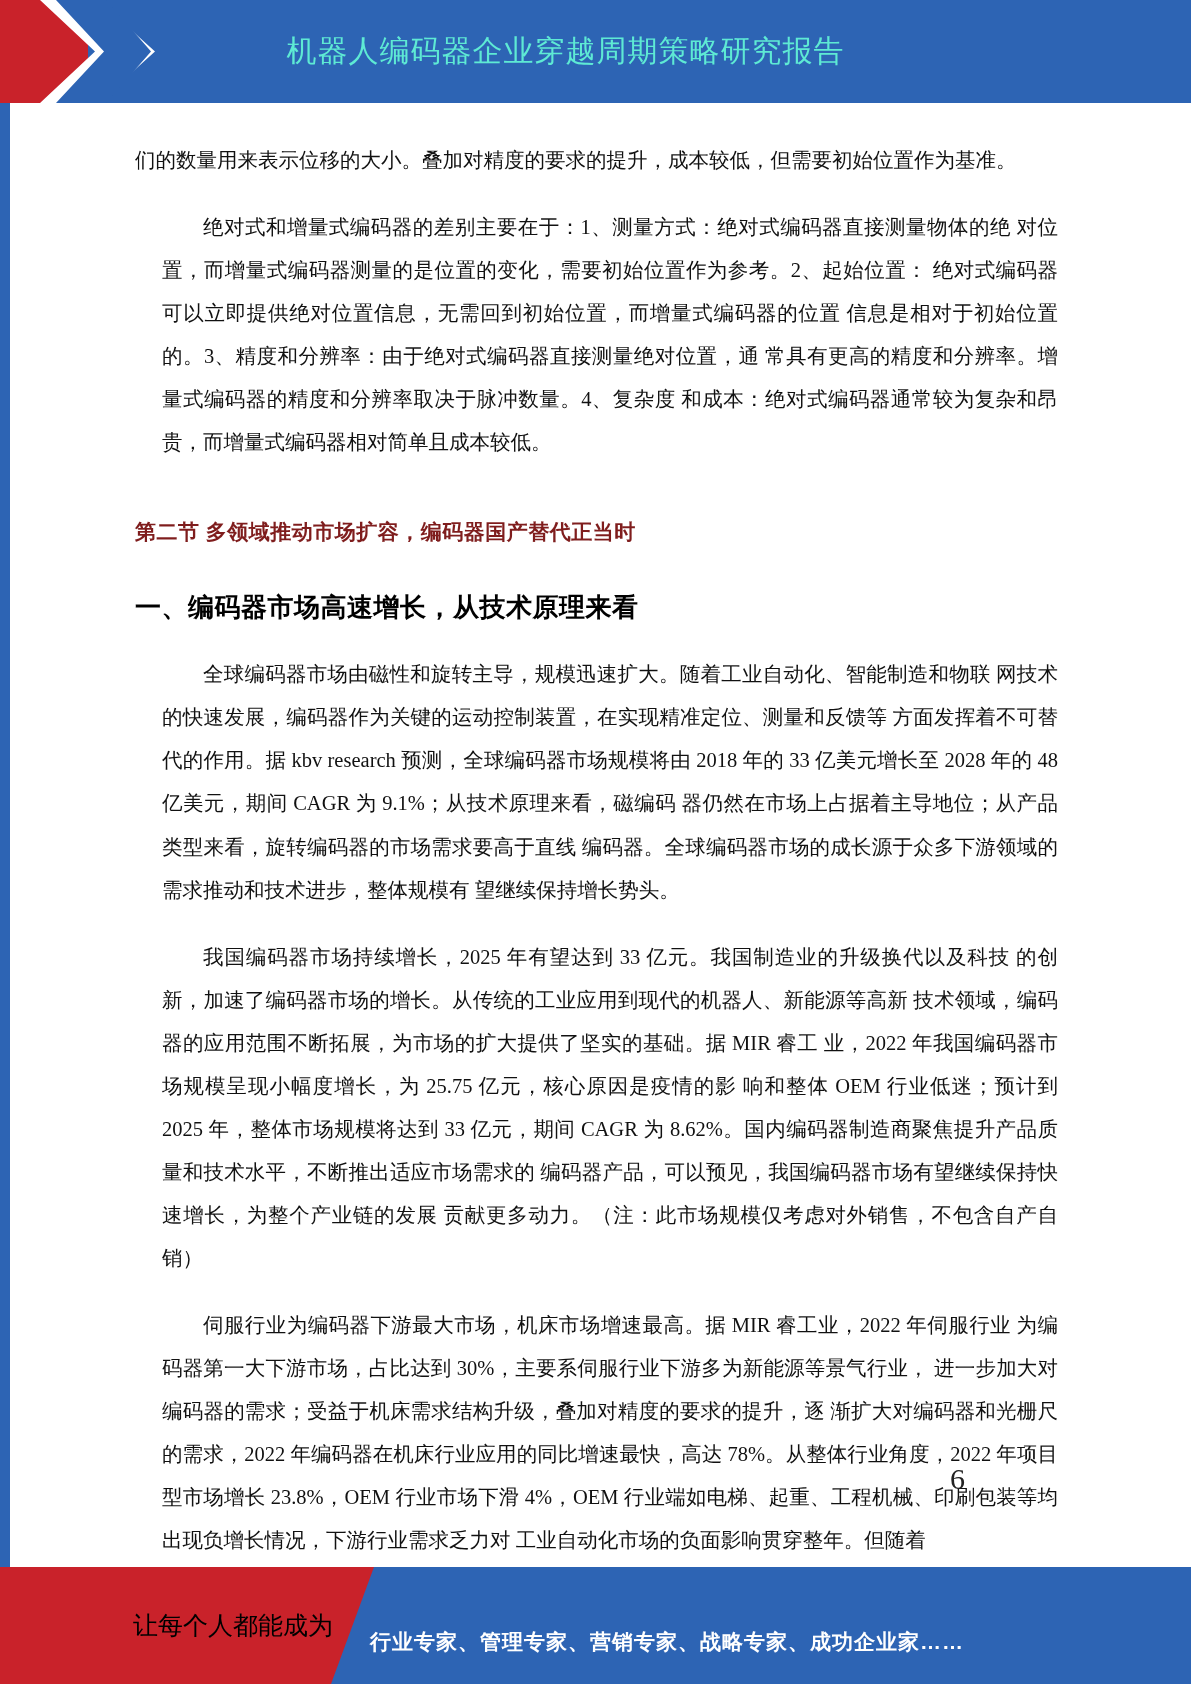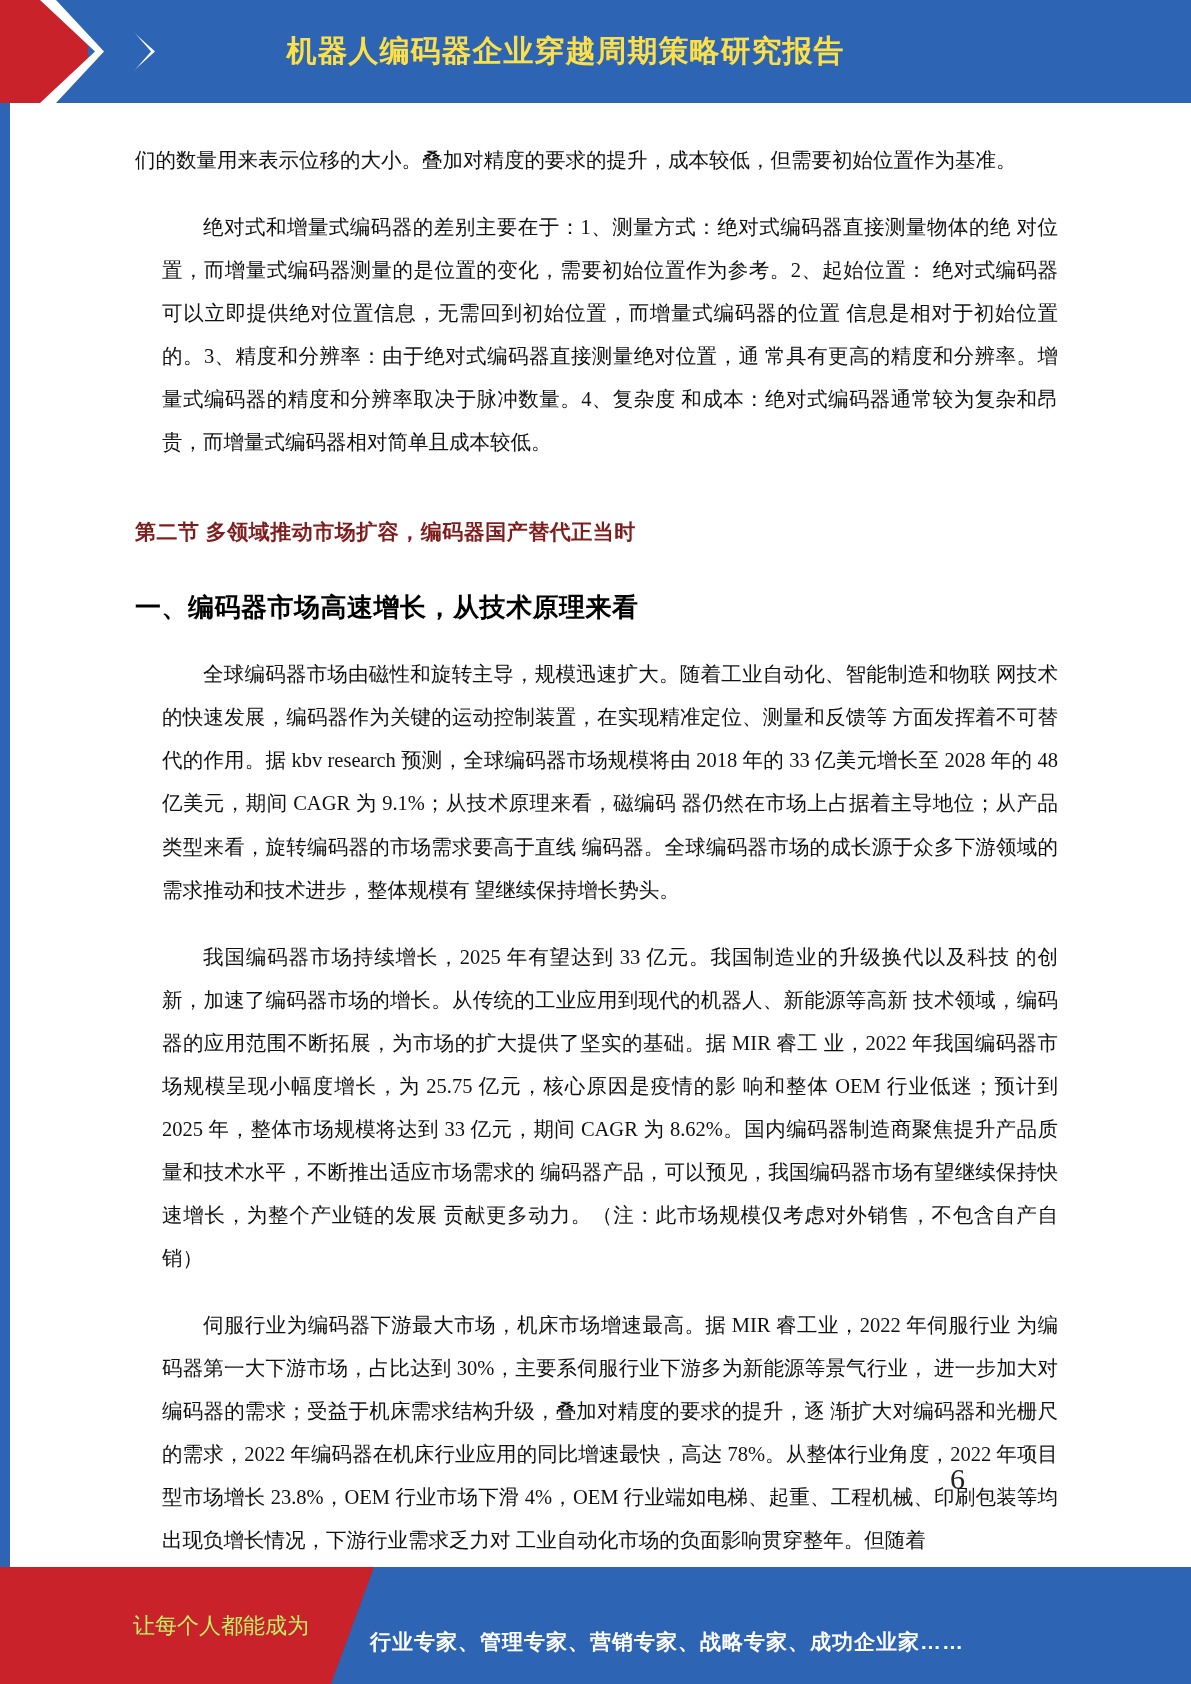--- a/index.html
+++ b/index.html
@@ -22,23 +22,23 @@
     position:absolute;left:0;top:0;width:10px;height:100%;
     background:var(--primary-blue);
   }
   .header{
     position:absolute;top:0;left:0;width:100%;height:103px;
     background:var(--primary-blue);
   }
   .header-title{
     position:absolute;left:120px;right:180px;top:0;height:100%;
     display:flex;align-items:center;justify-content:center;
-    color:#fde047;
+    color:#5eead4;
     font-family:"Liberation Sans","DejaVu Sans",sans-serif;
-    font-weight:bold;font-size:30px;letter-spacing:1px;
+    font-weight:normal;font-size:30px;letter-spacing:1px;
     white-space:nowrap;
   }
   .corner{position:absolute;left:0;top:0;width:160px;height:103px;}
   .content{
     position:absolute;top:103px;left:0;width:100%;
     padding:36px 133px 0 135px;
   }
   .para{
     font-size:20.5px;line-height:2.1;
     text-align:justify;color:var(--text-color);
@@ -65,21 +65,21 @@
     background:var(--primary-blue);
   }
   .footer-red{
     position:absolute;left:0;top:0;height:100%;width:380px;
     background:var(--accent-red);
     clip-path:polygon(0 0,374px 0,331px 100%,0 100%);
     display:flex;align-items:center;
     padding-left:133px;
   }
   .footer-left-text{
-    color:#bef264;font-size:22px;
+    color:#000000;font-size:25px;
     font-family:"Liberation Sans","DejaVu Sans",sans-serif;
     white-space:nowrap;
   }
   .footer-right-text{
     position:absolute;left:370px;right:20px;top:16px;height:100%;
     display:flex;align-items:center;
     color:#ffffff;font-size:21px;font-weight:bold;
     font-family:"Liberation Sans","DejaVu Sans",sans-serif;
     letter-spacing:1px;white-space:nowrap;
   }

